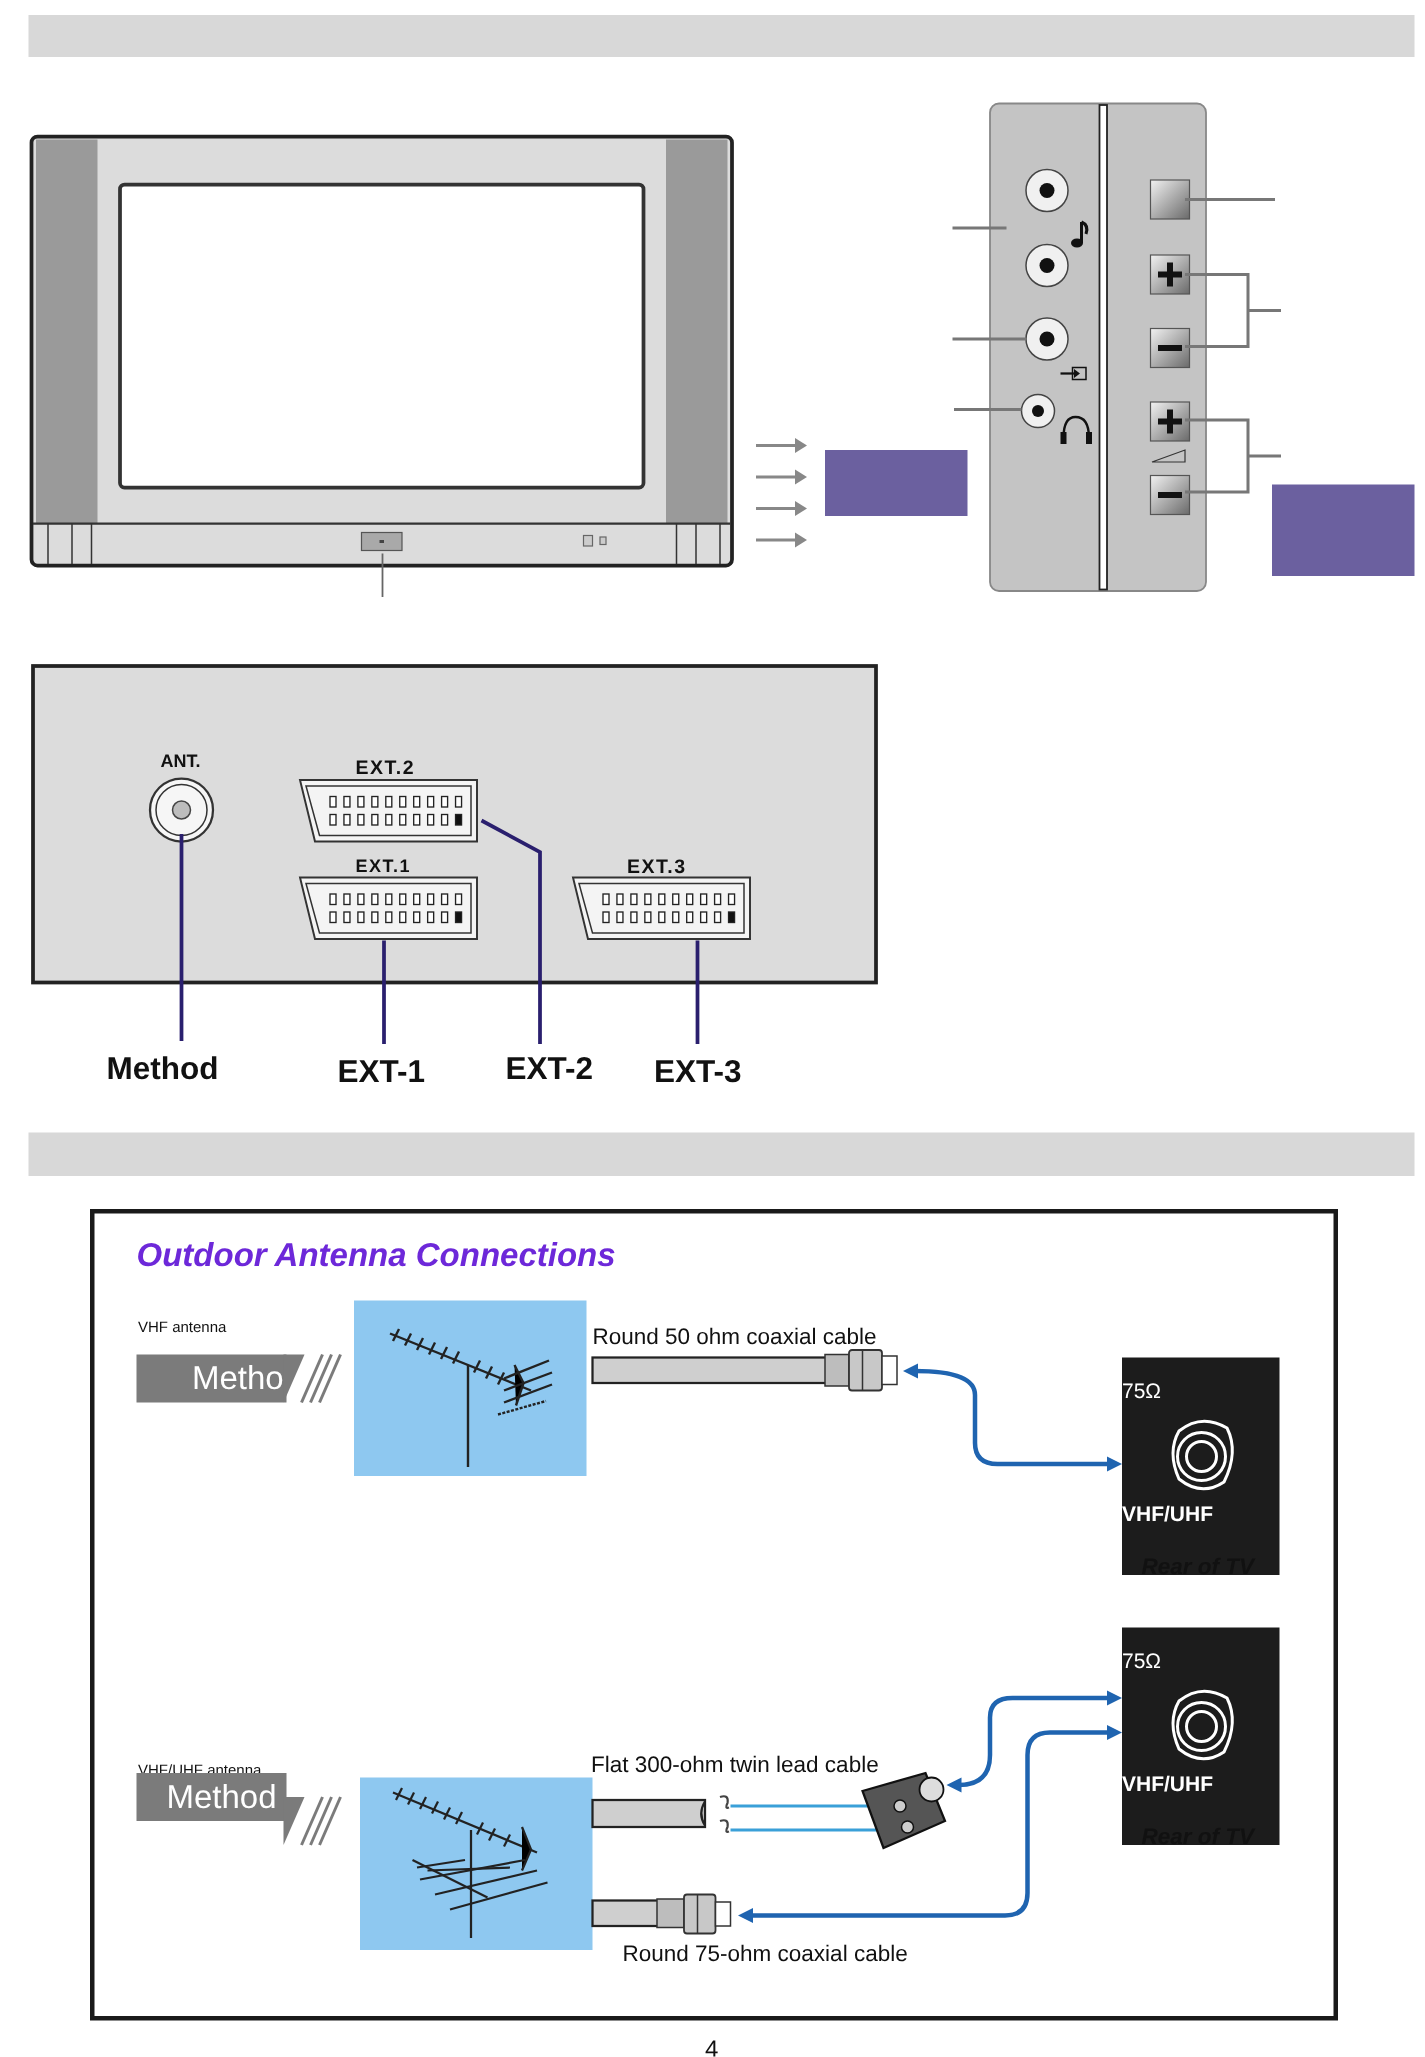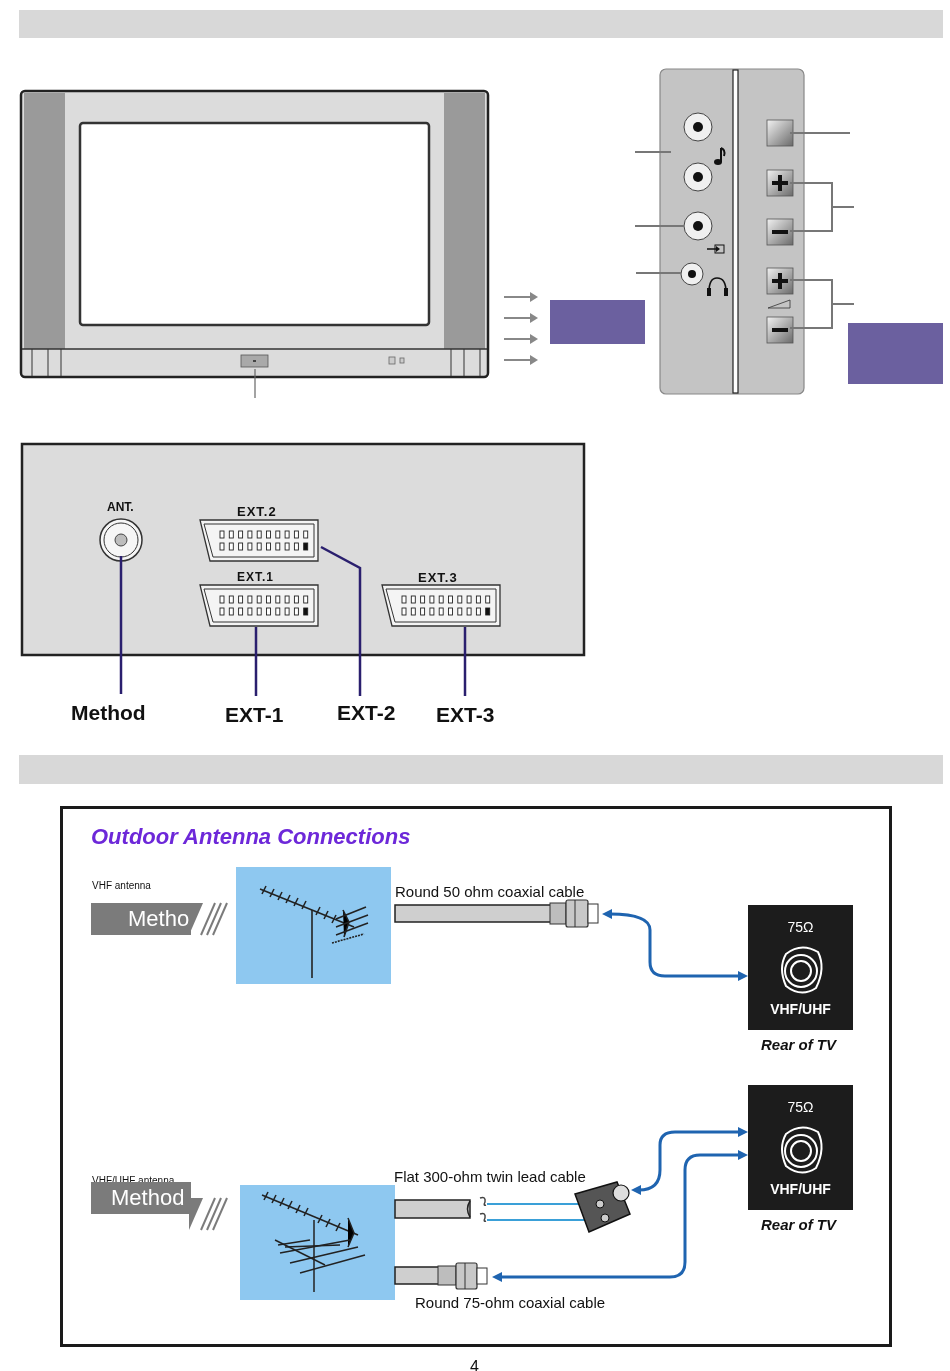--- a/index.html
+++ b/index.html
@@ -6,21 +6,21 @@
   body { width: 950px; height: 1371px; position: relative; overflow: hidden; font-family: "Liberation Sans", sans-serif; }
   .section-bar { position: absolute; left: 19px; width: 924px; background: #d8d8d8; }
   .lbl { position: absolute; white-space: nowrap; color: #111; }
   .bold-lbl { font-weight: bold; font-size: 21px; color: #111; }
   svg { position: absolute; overflow: visible; }
   .purple { position: absolute; background: #6b609f; }
   .frame { position: absolute; left: 60px; top: 806px; width: 832px; height: 541px; border: 3px solid #1a1a1a; box-sizing: border-box; }
   .frame-title { position: absolute; left: 91px; top: 824px; font-size: 22px; font-weight: bold; font-style: italic; color: #6d28d9; }
   .ant-label { font-size: 10px; color: #111; }
   .method-badge { position: absolute; height: 32px; background: #7b7b7b; color: #fff; font-size: 22px; padding-left: 6px; line-height: 32px; box-sizing: border-box; }
-  .tv-rear { position: absolute; width: 105px; height: 125px; background: #1c1c1c; color: #fff; text-align: center; }
+  .tv-rear { position: absolute; width: 105px; height: 145px; background: #1c1c1c; color: #fff; }
   .tv-rear .ohm { position: absolute; left: 0; right: 0; top: 14px; font-size: 14px; color: #fff; }
   .tv-rear .vhf { position: absolute; left: 0; right: 0; top: 96px; font-size: 14px; font-weight: bold; color: #fff; }
   .rear-caption { position: absolute; font-size: 15px; font-weight: bold; font-style: italic; color: #111; }
   .cable-label { font-size: 15px; color: #111; }
   .page-num { position: absolute; left: 470px; top: 1358px; font-size: 16px; color: #111; }
 </style>
 </head>
 <body>
 
 <div class="section-bar" style="top:10px;height:28px;"></div>

